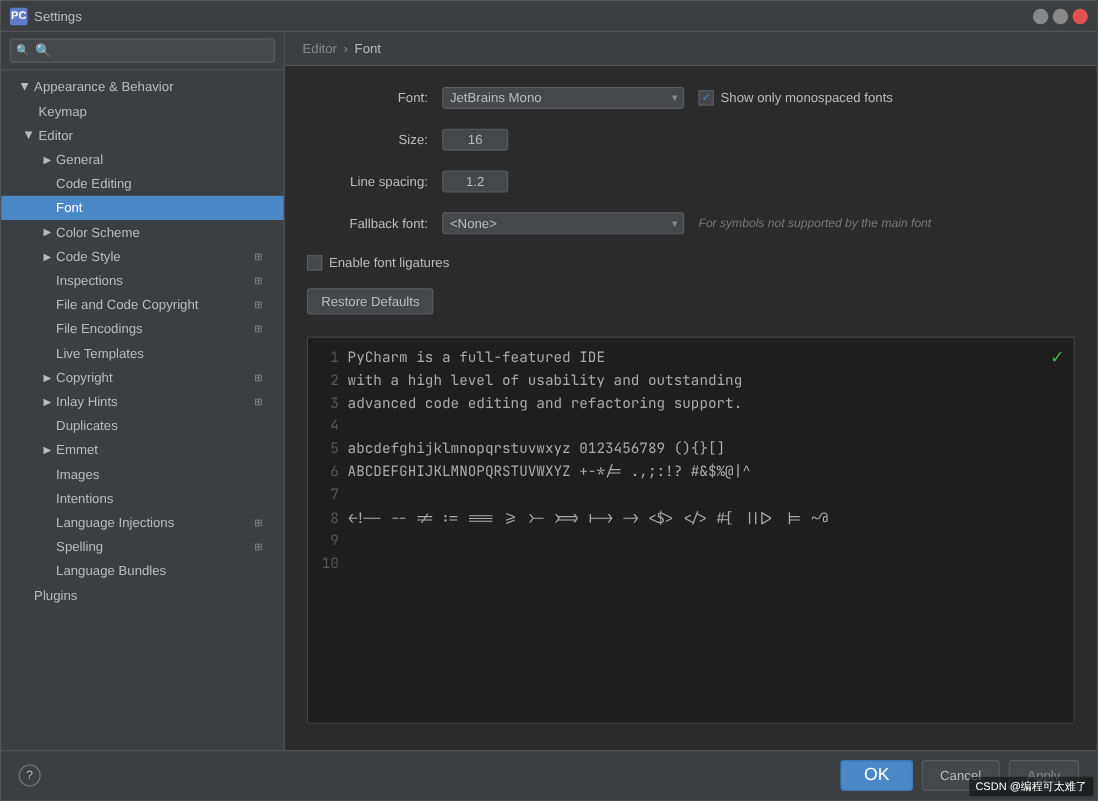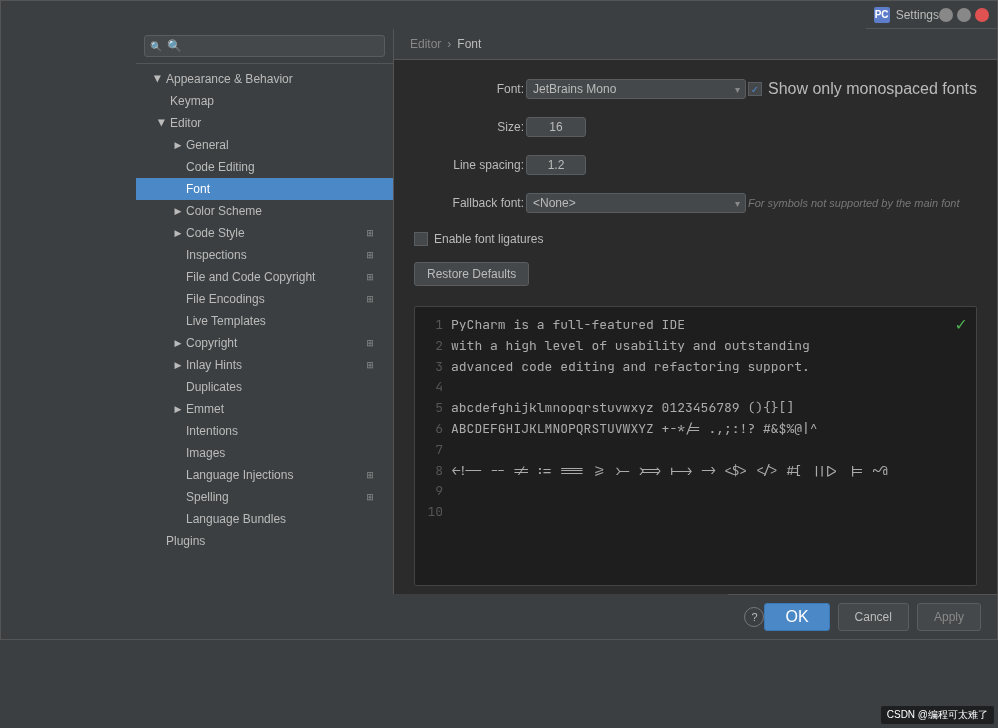--- a/index.html
+++ b/index.html
@@ -1,18 +1,18 @@
 <!DOCTYPE html>
 <html><head>
   <meta charset="utf-8">
   <style>
     * { box-sizing: border-box; margin: 0; padding: 0; }
     body { font-family: 'Segoe UI', Arial, sans-serif; font-size: 12px; background: #3c3f41; color: #bbbbbb; width: 998px; height: 728px; overflow: hidden; }
 
-    .window { width: 998px; height: 640px; display: flex; flex-direction: column; background: #3c3f41; border: 1px solid #555; align-items: flex-end; }
+    .window { width: 998px; height: 728px; display: flex; flex-direction: column; background: #3c3f41; border: 1px solid #555; }
 
     .titlebar { background: #3c3f41; height: 28px; display: flex; align-items: center; padding: 0 8px; border-bottom: 1px solid #555; flex-shrink: 0; }
     .titlebar-icon { width: 16px; height: 16px; margin-right: 6px; background: #5d7cc9; border-radius: 2px; display: flex; align-items: center; justify-content: center; font-size: 10px; color: white; font-weight: bold; flex-shrink: 0; }
     .titlebar-title { font-size: 12px; color: #bbbbbb; flex: 1; }
     .titlebar-controls { display: flex; gap: 4px; }
     .titlebar-btn { width: 14px; height: 14px; border-radius: 50%; border: none; cursor: pointer; }
     .titlebar-btn.close { background: #e05252; }
     .titlebar-btn.min { background: #888; }
     .titlebar-btn.max { background: #888; }
 
@@ -47,28 +47,28 @@
     .main { flex: 1; display: flex; flex-direction: column; background: #2b2b2b; overflow: hidden; }
 
     .breadcrumb { padding: 8px 16px; background: #3c3f41; border-bottom: 1px solid #555; font-size: 12px; color: #888; display: flex; align-items: center; gap: 6px; flex-shrink: 0; }
     .breadcrumb-current { color: #bbbbbb; }
 
     .panel-content { flex: 1; padding: 16px 20px; overflow-y: auto; display: flex; flex-direction: column; gap: 12px; }
     .panel-content::-webkit-scrollbar { width: 6px; }
     .panel-content::-webkit-scrollbar-track { background: #2b2b2b; }
     .panel-content::-webkit-scrollbar-thumb { background: #555; border-radius: 3px; }
 
-    .form-row { display: flex; align-items: center; gap: 2px; min-height: 26px; }
+    .form-row { display: flex; align-items: center; gap: 13px; min-height: 26px; }
     .form-label { width: 110px; color: #bbbbbb; font-size: 12px; text-align: right; flex-shrink: 0; }
 
     .select-box { background: #45484a; border: 1px solid #5a5d5f; border-radius: 3px; color: #bbbbbb; padding: 2px 22px 2px 6px; font-size: 12px; appearance: none; cursor: pointer; min-width: 220px; position: relative; }
     .select-wrap { position: relative; display: inline-flex; align-items: center; }
     .select-wrap::after { content: '▾'; position: absolute; right: 6px; color: #888; pointer-events: none; font-size: 10px; }
 
-    .checkbox-row { display: flex; align-items: center; gap: 6px; color: #bbbbbb; font-size: 16px; }
+    .checkbox-row { display: flex; align-items: center; gap: 6px; color: #bbbbbb; font-size: 12px; }
     .checkbox-wrap { width: 14px; height: 14px; border: 1px solid #5a5d5f; background: #45484a; display: flex; align-items: center; justify-content: center; flex-shrink: 0; cursor: pointer; }
     .checkbox-wrap.checked::after { content: '✓'; font-size: 10px; color: #4a88c7; }
 
     .number-input { background: #45484a; border: 1px solid #5a5d5f; border-radius: 3px; color: #bbbbbb; padding: 2px 6px; font-size: 12px; width: 60px; text-align: center; }
     .fallback-hint { color: #777; font-size: 11px; font-style: italic; }
 
     .ligatures-row { display: flex; align-items: center; gap: 6px; margin-top: 4px; }
 
     .restore-btn { background: #45484a; border: 1px solid #5a5d5f; border-radius: 3px; color: #bbbbbb; padding: 4px 12px; font-size: 12px; cursor: pointer; display: inline-block; margin-top: 4px; }
 
@@ -200,26 +200,26 @@
           <span class="tree-label">Duplicates</span>
         </div>
 
         <div class="tree-item indent-2">
           <span class="tree-arrow collapsed">▶</span>
           <span class="tree-label">Emmet</span>
         </div>
 
         <div class="tree-item indent-2">
           <span class="tree-arrow empty">▶</span>
+          <span class="tree-label">Images</span>
+        </div>
+
+        <div class="tree-item indent-2">
+          <span class="tree-arrow empty">▶</span>
           <span class="tree-label">Intentions</span>
-        </div>
-
-        <div class="tree-item indent-2">
-          <span class="tree-arrow empty">▶</span>
-          <span class="tree-label">Images</span>
         </div>
 
         <div class="tree-item indent-2">
           <span class="tree-arrow empty">▶</span>
           <span class="tree-label">Language Injections</span>
           <span class="tree-badge">⊞</span>
         </div>
 
         <div class="tree-item indent-2">
           <span class="tree-arrow empty">▶</span>

